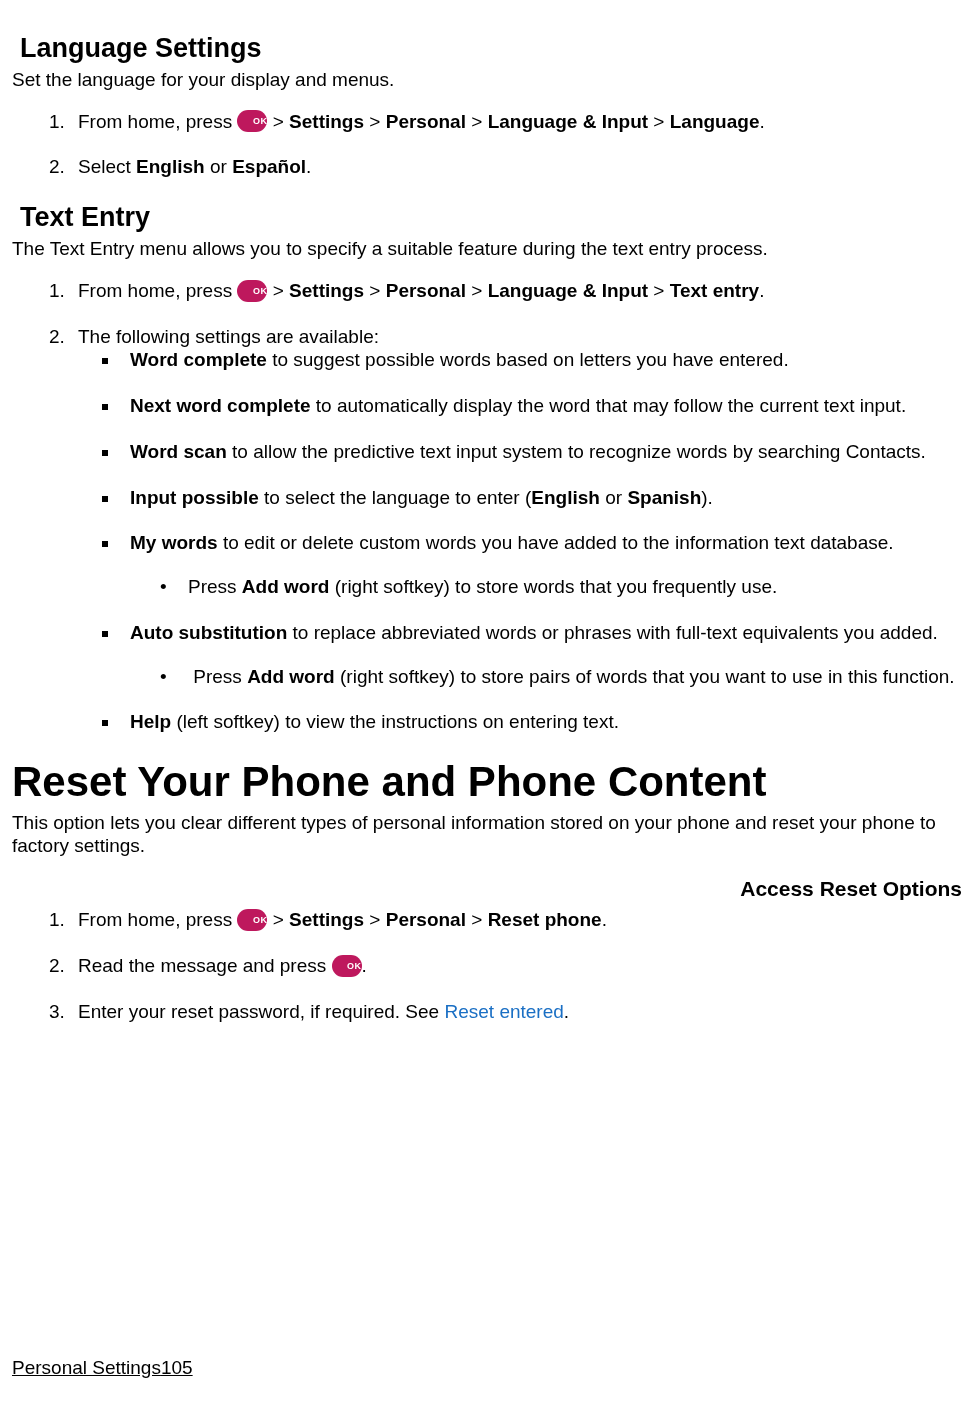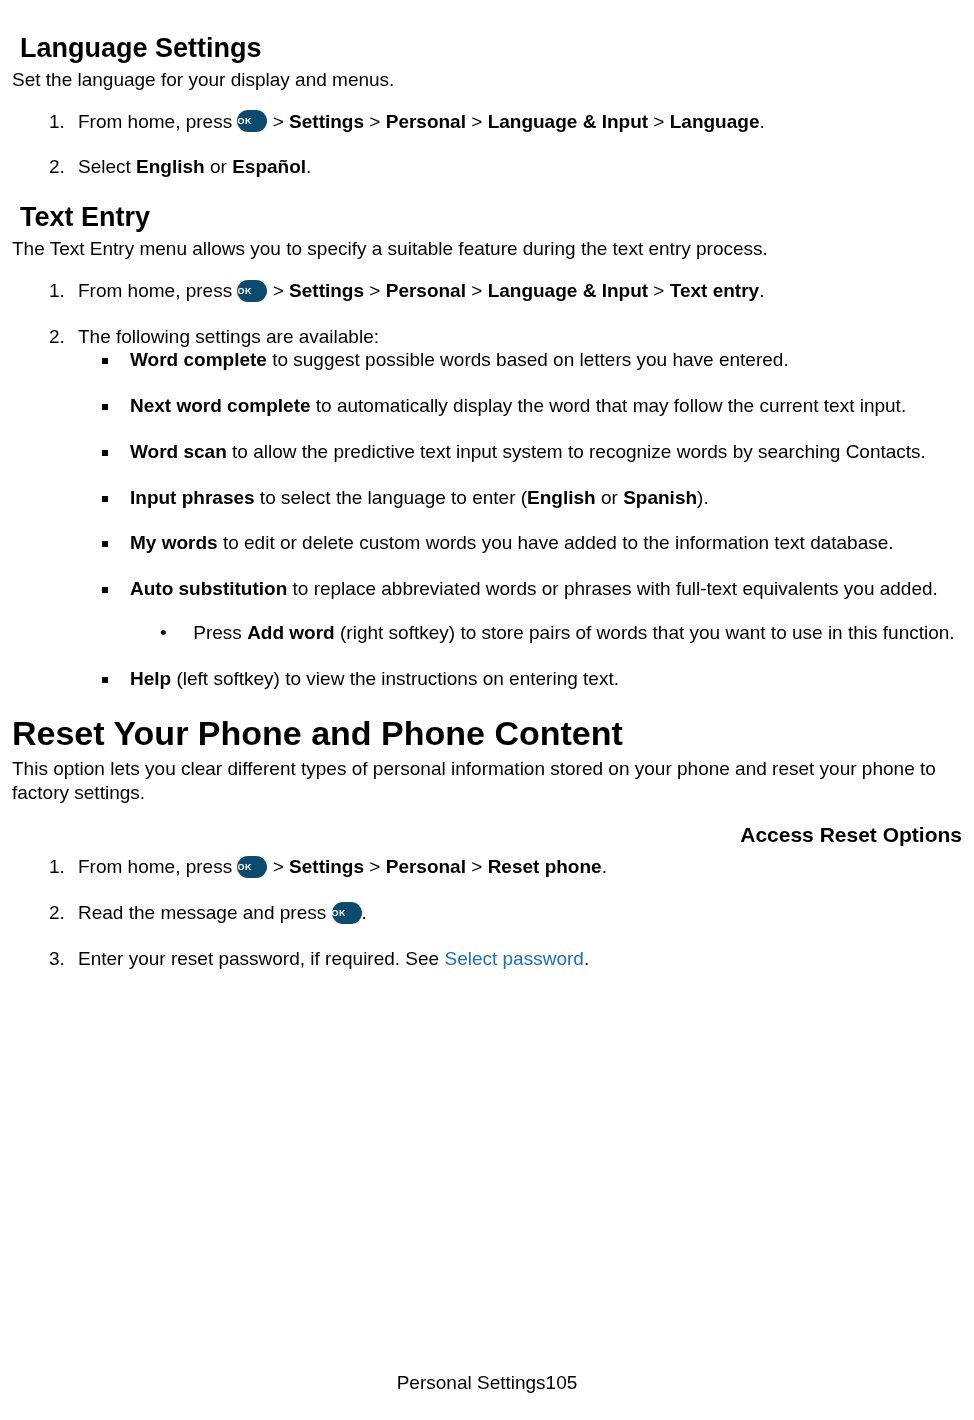--- a/index.html
+++ b/index.html
@@ -8,21 +8,21 @@
     line-height: 1.25;
     color: #000;
     margin: 0;
     padding: 12px 12px 40px 12px;
     width: 974px;
     height: 1420px;
     box-sizing: border-box;
     position: relative;
   }
   h1 {
-    font-size: 34px;
+    font-size: 42px;
     font-weight: bold;
     margin: 0 0 2px 0;
   }
   h2 {
     font-size: 27px;
     font-weight: bold;
     margin: 20px 0 2px 8px;
   }
   h3 {
     font-size: 21px;
@@ -61,41 +61,42 @@
   ul.dash > li::before {
     content: "•";
     display: inline-block;
     width: 28px;
   }
   .ok-icon {
     display: inline-block;
     vertical-align: middle;
     width: 30px;
     height: 22px;
-    background: #0c4a6e;
+    background: #be185d;
     border-radius: 11px / 11px;
     color: #fff;
     font-size: 9px;
     font-weight: bold;
-    text-align: left;
+    text-align: right;
     line-height: 22px;
     letter-spacing: 0.5px;
     position: relative;
     top: -1px;
   }
   b { font-weight: bold; }
   a.link { color: #1a6fc4; text-decoration: none; }
   .footer {
     position: absolute;
-    bottom: 25px;
+    bottom: 40px;
     left: 12px;
     right: 12px;
     font-size: 19px;
     display: flex;
-    justify-content: center;
+    justify-content: flex-start;
+    text-decoration: underline;
   }
 </style>
 </head>
 <body>
 
 <h2>Language Settings</h2>
 <p class="intro">Set the language for your display and menus.</p>
 <ol>
   <li>
     <span>From home, press </span><span class="ok-icon">OK</span><span> &gt; </span><b>Settings</b><span> &gt; </span><b>Personal</b><span> &gt; </span><b>Language &amp; Input</b><span> &gt; </span><b>Language</b><span>.</span>
@@ -110,22 +111,25 @@
 <ol>
   <li>
     <span>From home, press </span><span class="ok-icon">OK</span><span> &gt; </span><b>Settings</b><span> &gt; </span><b>Personal</b><span> &gt; </span><b>Language &amp; Input</b><span> &gt; </span><b>Text entry</b><span>.</span>
   </li>
   <li>
     <span>The following settings are available:</span>
     <ul class="sq">
       <li><b>Word complete</b><span> to suggest possible words based on letters you have entered.</span></li>
       <li><b>Next word complete</b><span> to automatically display the word that may follow the current text input.</span></li>
       <li><b>Word scan</b><span> to allow the predictive text input system to recognize words by searching Contacts.</span></li>
-      <li><b>Input phrases</b><span> to select the language to enter (</span><b>English</b><span> or </span><b>Spanish</b><span>).</span></li>
+      <li><b>Input possible</b><span> to select the language to enter (</span><b>English</b><span> or </span><b>Spanish</b><span>).</span></li>
       <li><b>My words</b><span> to edit or delete custom words you have added to the information text database.</span>
+        <ul class="dash">
+          <li><span>Press </span><b>Add word</b><span> (right softkey) to store words that you frequently use.</span></li>
+        </ul>
       </li>
       <li><b>Auto substitution</b><span> to replace abbreviated words or phrases with full-text equivalents you added.</span>
         <ul class="dash">
           <li><span> Press </span><b>Add word</b><span> (right softkey)  to store pairs of words that you want to use in this function.</span></li>
         </ul>
       </li>
       <li><b>Help</b><span> (left softkey) to view the instructions on entering text.</span></li>
     </ul>
   </li>
 </ol>
@@ -134,20 +138,20 @@
 <p class="intro">This option lets you clear different types of personal information stored on your phone and reset your phone to factory settings.</p>
 <h3>Access Reset Options</h3>
 <ol>
   <li>
     <span>From home, press </span><span class="ok-icon">OK</span><span> &gt; </span><b>Settings</b><span> &gt; </span><b>Personal</b><span> &gt; </span><b>Reset phone</b><span>.</span>
   </li>
   <li>
     <span>Read the message and press </span><span class="ok-icon">OK</span><span>.</span>
   </li>
   <li>
-    <span>Enter your reset password, if required. See </span><a class="link">Select password</a><span>.</span>
+    <span>Enter your reset password, if required. See </span><a class="link">Reset entered</a><span>.</span>
   </li>
 </ol>
 
 <div class="footer">
   <span>Personal Settings</span>
   <span>105</span>
 </div>
 
 </body></html>

